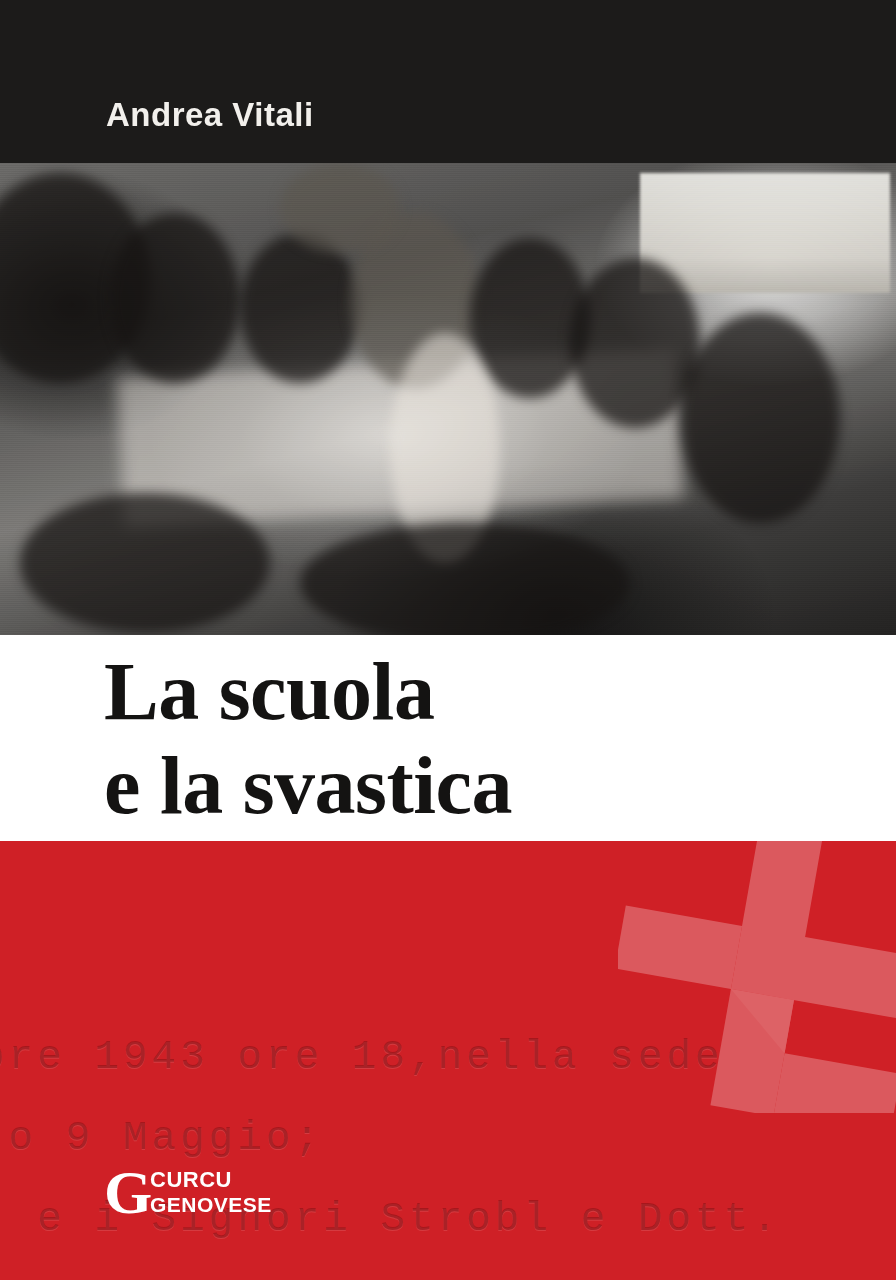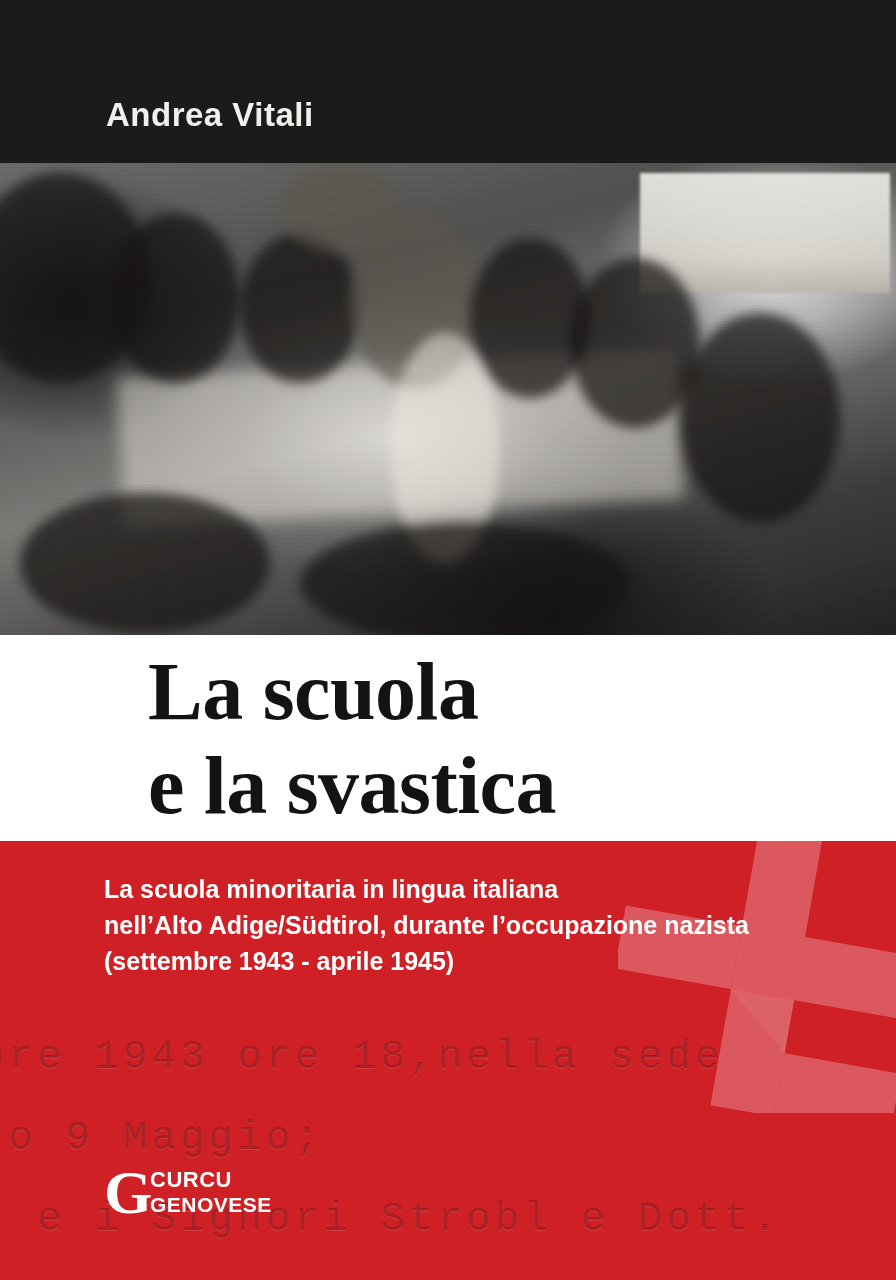--- a/index.html
+++ b/index.html
@@ -105,21 +105,20 @@
   .title-line {
     position: absolute;
     left: 104px;
     font-family: "Liberation Serif", serif;
     font-weight: bold;
     font-size: 82px;
     line-height: 1;
     color: #141312;
     letter-spacing: -0.5px;
     white-space: nowrap;
-    margin-left: 44px;
   }
   .title-line.l1 { top: 16px; }
   .title-line.l2 { top: 110px; font-family: Liberation Serif, serif; }
 
   
   .red-panel {
     position: absolute;
     left: 0; top: 841px;
     width: 896px;
     height: 439px;
@@ -241,25 +240,20 @@
         <path d="M182 0 h118 v64 h-118 z" fill="#ffffff" opacity="0.0"></path>
         <path d="M118 118 h-118 v64 h118 v118 h64 v-182 z" fill="#ffffff" opacity="0.0"></path>
         <path d="M118 182 h64 v118 h-64 z" fill="#ffffff" opacity="0.85"></path>
         <path d="M182 182 h118 v64 h-118 z" fill="#ffffff" opacity="0.0"></path>
         <path d="M0 118 h118 v64 h-118 z" fill="#ffffff" opacity="0.85"></path>
         <path d="M118 182 h64 v118 h118 v-64 h-118 z" fill="#ffffff" opacity="0.85"></path>
         <path d="M0 118 h64 v-118 h64 v182 h-128 z" fill="#ffffff" opacity="0.0"></path>
       </g>
     </svg>
 
-    <div class="subtitle">
-      <div>La scuola minoritaria in lingua italiana</div>
-      <div>nell’Alto Adige/Südtirol, durante l’occupazione nazista</div>
-      <div>(settembre 1943 - aprile 1945)</div>
-    </div>
   </div>
 
   <div class="logo">
     <div class="logo-g">G</div>
     <div class="logo-text">
       <div class="lt1">CURCU</div>
       <div class="lt2">GENOVESE</div>
     </div>
   </div>
 

